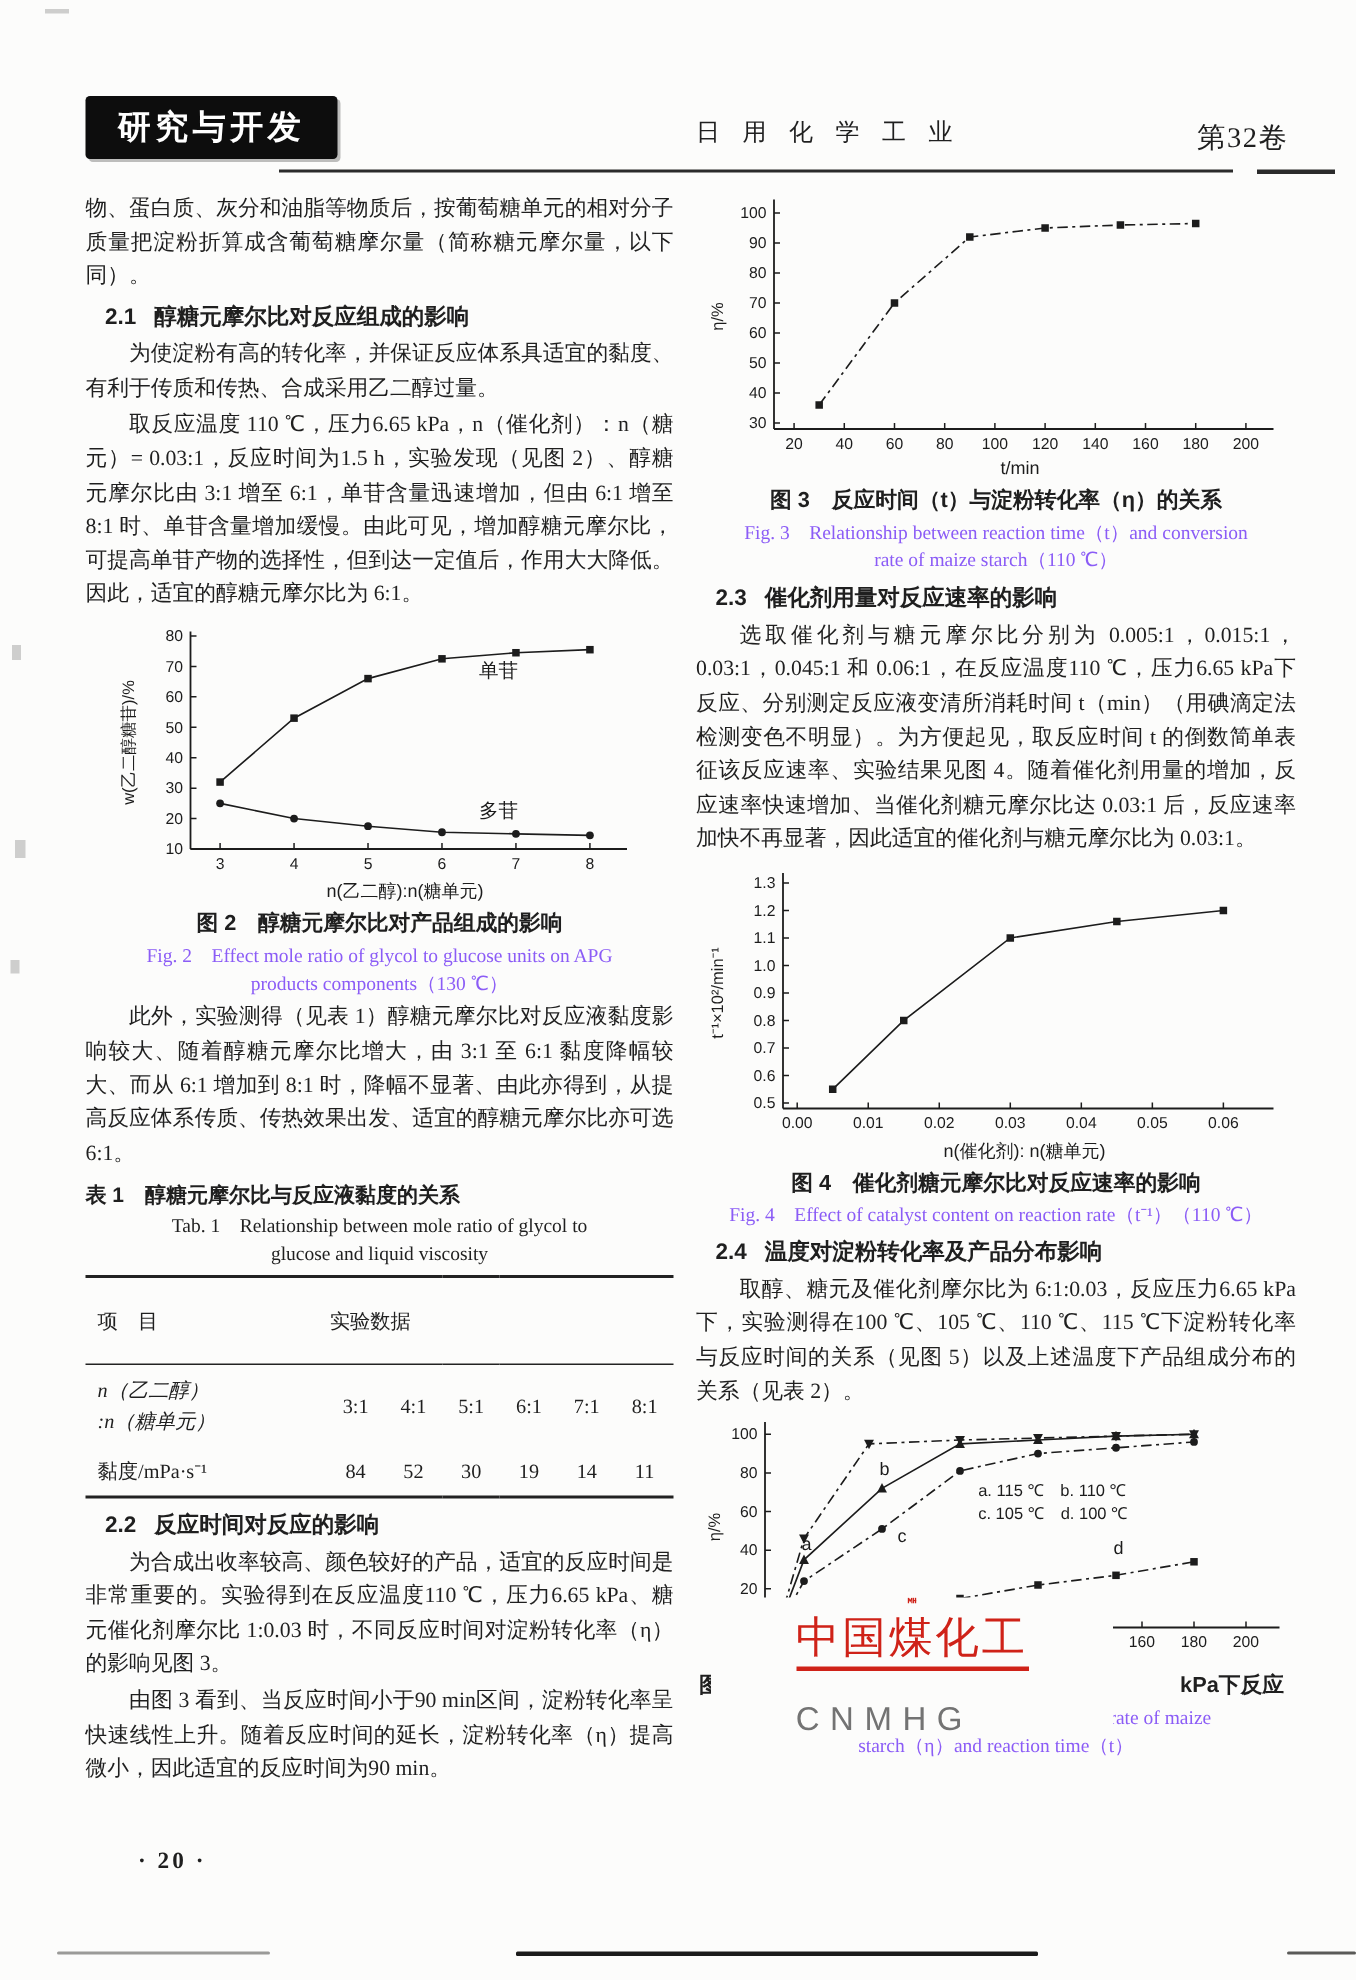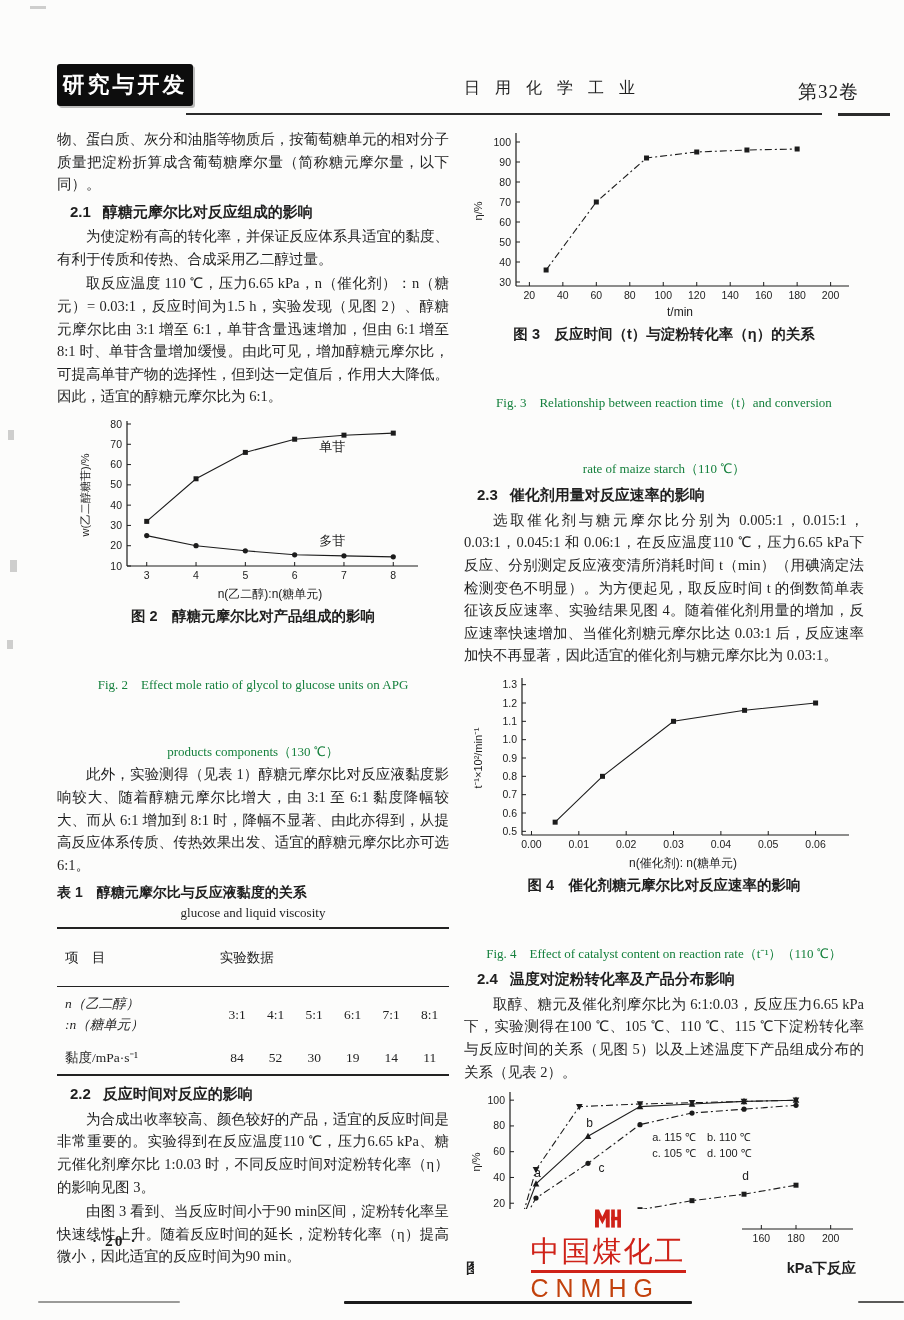--- a/index.html
+++ b/index.html
@@ -1,19 +1,19 @@
 <!DOCTYPE html>
 <html><head>
 <meta charset="utf-8">
 <style>
   html,body{margin:0;padding:0;background:#e8e8e6;}
   .page{position:relative;width:904px;height:1320px;background:#fcfcfb;overflow:hidden;
         font-family:"Liberation Serif",serif;color:#1f1f1f;}
   
-  .badge{position:absolute;left:57px;top:64px;width:136px;height:42px;background:#0d0d0d;
+  .badge{position:absolute;left:57px;top:64px;width:168px;height:42px;background:#0d0d0d;
          border-radius:3px;display:flex;align-items:center;justify-content:center;
          box-shadow:2px 2px 0 rgba(0,0,0,.25);}
   .badge span{color:#fff;font-family:"Liberation Sans",sans-serif;font-weight:700;
               font-size:22px;letter-spacing:3px;}
   .jtitle{position:absolute;left:280px;top:78px;width:370px;text-align:right;
           font-size:16px;letter-spacing:15px;}
   .vol{position:absolute;left:798px;top:79px;font-size:19px;letter-spacing:1px;}
   .hrule{position:absolute;background:#2b2b2b;}
   .hr1{left:186px;top:113px;width:636px;height:2px;}
   .hr2{left:838px;top:113px;width:52px;height:3px;}
@@ -24,39 +24,39 @@
   .para{margin:0 0 2px 0;text-indent:2em;}
   .para.noind{text-indent:0;}
   .sec{margin:4px 0 2px 13px;font-family:"Liberation Sans",sans-serif;font-weight:700;
        font-size:15px;display:flex;gap:12px;}
   
   figure{margin:6px 0 2px 0;text-align:center;}
   svg.chart{display:block;margin:0 auto;}
   svg text{font-family:"Liberation Sans",sans-serif;}
   .capzh{text-align:center;font-family:"Liberation Sans",sans-serif;font-weight:700;
          font-size:14.5px;margin-top:3px;}
-  .capen{text-align:center;font-size:13px;line-height:1.45;color:#15803d;margin-top:48px;}
+  .capen{text-align:center;font-size:13px;line-height:1.45;color:#8b5cf6;}
   
   .tcapzh{text-align:left;font-family:"Liberation Sans",sans-serif;font-weight:700;
           font-size:14px;margin-top:6px;}
   .tcapen{text-align:center;font-size:13px;line-height:1.45;}
   table.t1{width:100%;border-collapse:collapse;margin:4px 0 6px 0;font-size:13.5px;
            border-top:2px solid #222;border-bottom:2px solid #222;}
   table.t1 th{border-bottom:1.5px solid #222;padding:18px 2px;font-weight:400;}
   table.t1 td{padding:6px 2px;text-align:center;}
   table.t1 .lab{text-align:left;padding-left:8px;white-space:nowrap;}
   .ital{font-style:italic;}
   
   .fig5wrap{position:relative;margin-top:6px;}
   .wmark{position:absolute;left:10px;top:120px;width:268px;height:92px;background:#fcfcfb;
          display:flex;align-items:center;gap:8px;z-index:5;flex-direction:column;}
   .wzh{color:#cf2218;font-family:"Liberation Sans",sans-serif;font-size:29px;
        letter-spacing:2px;border-bottom:3px solid #cf2218;padding-bottom:2px;line-height:1.1;}
-  .wlatin{color:#c2410c;font-family:"Liberation Sans",sans-serif;font-size:25px;
-          letter-spacing:7px;margin-top:3px;line-height:1;}
+  .wlatin{color:#737373;font-family:"Liberation Sans",sans-serif;font-size:22px;
+          letter-spacing:7px;margin-top:21px;line-height:1;}
   .cap5row{display:flex;justify-content:space-between;padding:0 8px 0 2px;
            font-family:"Liberation Sans",sans-serif;font-weight:700;font-size:14.5px;margin-top:4px;}
   
   .pgnum{position:absolute;left:92px;top:1232px;font-weight:700;font-size:15.5px;letter-spacing:2px;}
   .brand{position:absolute;left:80px;top:1320px;font-family:"Liberation Sans",sans-serif;
          font-size:19px;color:#3c3c3c;letter-spacing:2px;}
   .bseg{position:absolute;top:1301px;border-radius:1px;}
   .b1{left:38px;width:142px;height:2px;background:#9a9a98;}
   .b2{left:344px;width:348px;height:3px;background:#1b1b1b;}
   .b3{left:858px;width:46px;height:2px;background:#5a5a58;}
@@ -142,20 +142,21 @@
           <text x="242.3103448275862" y="130.7" font-size="13" fill="#1c1c1c" text-anchor="start">多苷</text>
         </svg>
       <div class="capzh">图 2　醇糖元摩尔比对产品组成的影响</div>
       <div class="capen">Fig. 2　Effect mole ratio of glycol to glucose units on APG</div>
       <div class="capen">products components（130 ℃）</div>
     </figure>
 
     <p class="para">此外，实验测得（见表 1）醇糖元摩尔比对反应液黏度影响较大、随着醇糖元摩尔比增大，由 3:1 至 6:1 黏度降幅较大、而从 6:1 增加到 8:1 时，降幅不显著、由此亦得到，从提高反应体系传质、传热效果出发、适宜的醇糖元摩尔比亦可选 6:1。</p>
 
     <div class="tcapzh">表 1　醇糖元摩尔比与反应液黏度的关系</div>
+    <div class="tcapen">Tab. 1　Relationship between mole ratio of glycol to</div>
     <div class="tcapen">glucose and liquid viscosity</div>
 
     <table class="t1">
       <tbody>
           <tr>
         <th class="lab">项　目</th>
         <th colspan="6">实验数据</th>
       </tr>
       <tr>
         <td class="lab ital">

